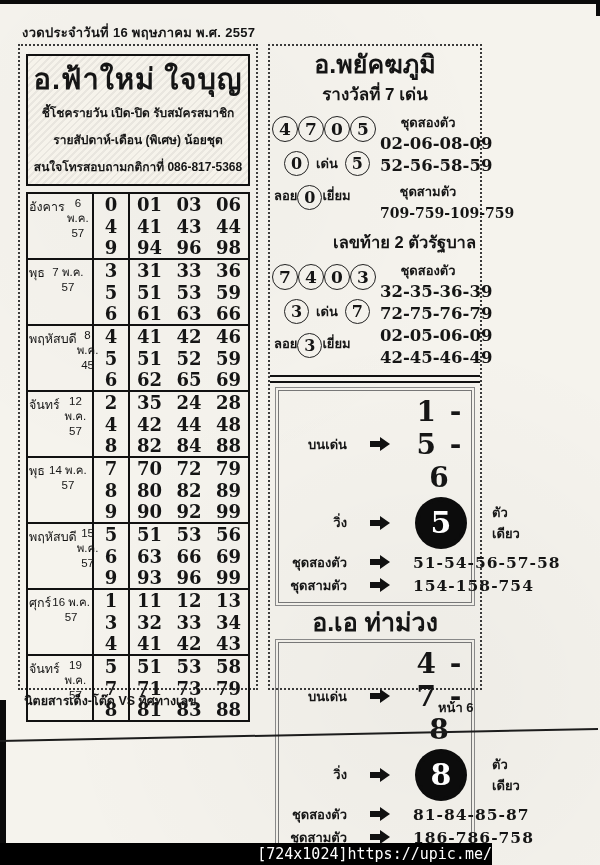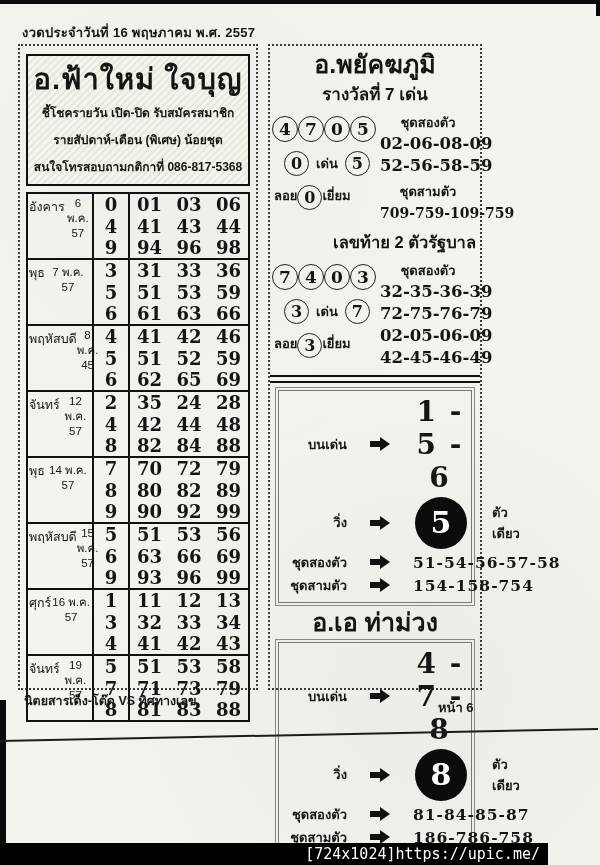--- a/index.html
+++ b/index.html
@@ -3,23 +3,23 @@
 <meta charset="utf-8">
 <style>
   html,body{margin:0;padding:0;background:#888;}
   .page{position:relative;width:600px;height:865px;background:#f5f3ed;overflow:hidden;
         font-family:"Liberation Sans",sans-serif;color:#151515;
         background-image:radial-gradient(circle at 30% 20%, rgba(0,0,0,0.02), transparent 40%),
                          radial-gradient(circle at 70% 80%, rgba(0,0,0,0.03), transparent 45%);}
   .frame-top{position:absolute;left:0;top:0;width:600px;height:4px;background:#0a0a0a;}
   .frame-left{position:absolute;left:0;top:700px;width:6px;height:165px;background:#0a0a0a;}
   .frame-right{position:absolute;right:0;top:0;width:4px;height:16px;background:#0a0a0a;}
-  .bottom-bar{position:absolute;left:0;bottom:0;width:548px;height:22px;background:#000;
+  .bottom-bar{position:absolute;left:0;bottom:0;width:492px;height:22px;background:#000;
               color:#fff;font-family:"DejaVu Sans Mono",monospace;font-size:15px;line-height:22px;
-              text-align:right;padding-right:8px;box-sizing:border-box;}
+              text-align:right;box-sizing:border-box;}
   .header-date{position:absolute;left:22px;top:22px;font-size:13px;font-weight:bold;letter-spacing:.3px;}
 
   
   .left-panel{position:absolute;left:18px;top:44px;width:240px;height:646px;
               border:2px dotted #3a3a3a;box-sizing:border-box;}
   .title-box{margin:8px 6px 6px;border:2px solid #111;text-align:center;padding:7px 2px 8px;
              background:repeating-linear-gradient(135deg,#e9e6df 0 2px,#f6f3eb 2px 5px);}
   .title-box .ttl{font-size:29px;font-weight:bold;letter-spacing:1px;line-height:1.15;}
   .title-box .sub{font-size:12px;font-weight:bold;line-height:1.55;margin-top:8px;}
   table.sched{border-collapse:collapse;margin:2px 6px;width:224px;table-layout:fixed;

